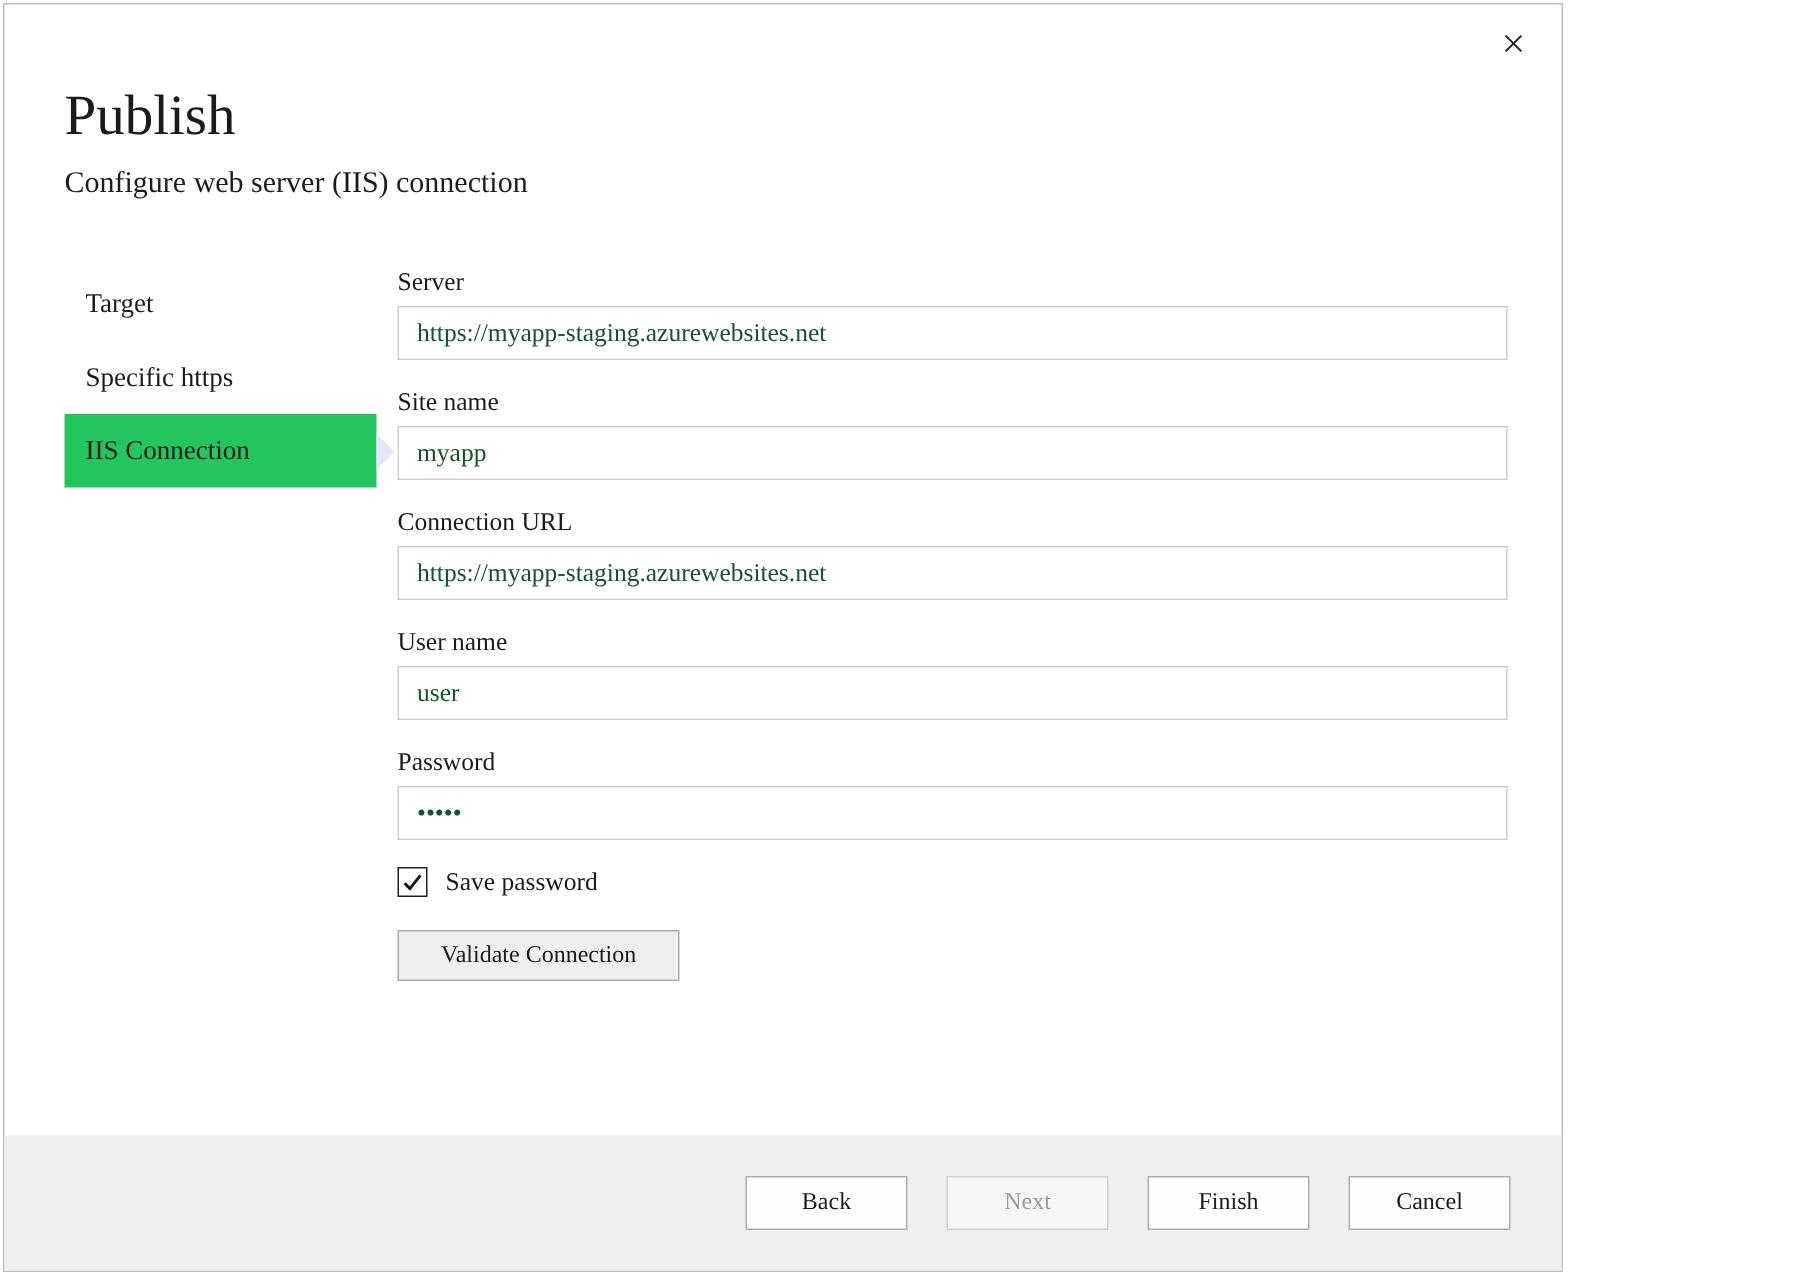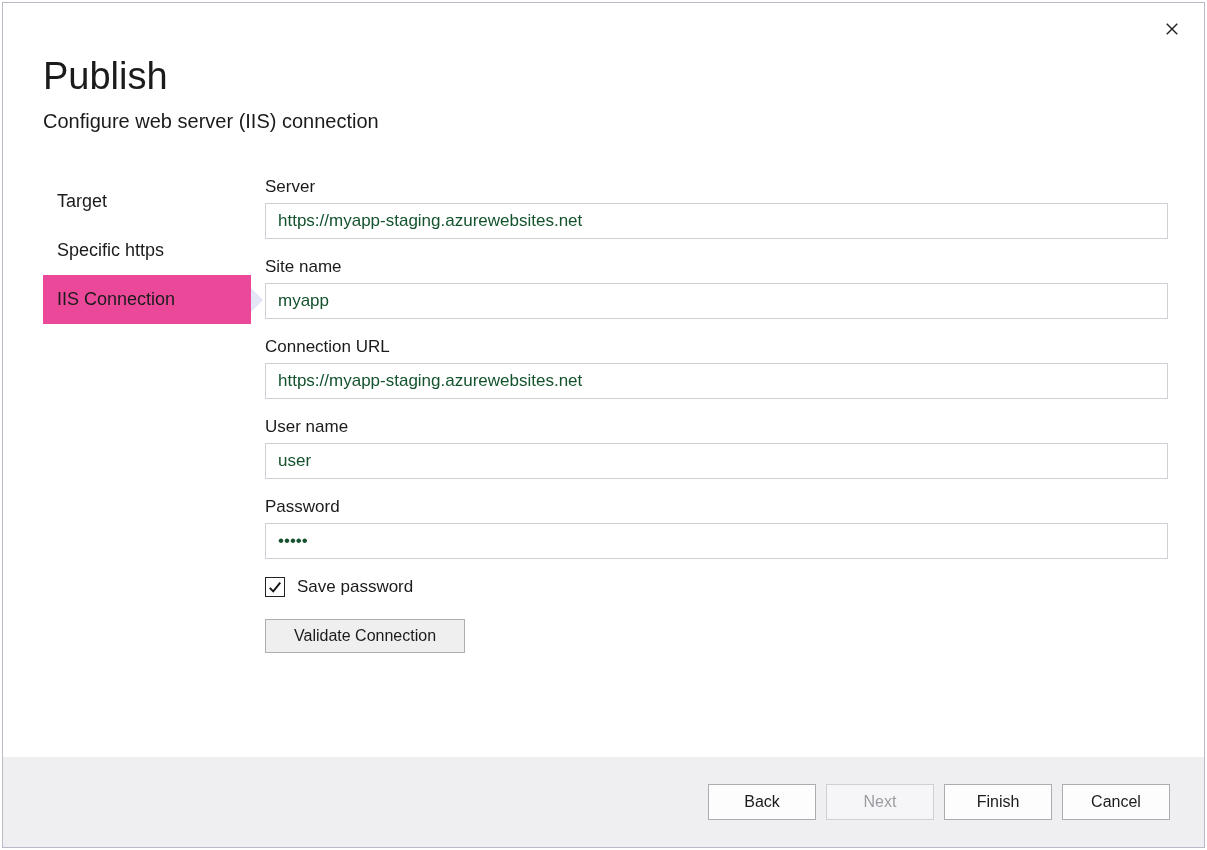--- a/index.html
+++ b/index.html
@@ -5,27 +5,28 @@
   * { box-sizing: border-box; }
   html, body {
     margin: 0; padding: 0;
     width: 1207px; height: 850px;
     font-family: "Segoe UI", Tahoma, sans-serif;
     background: #fff;
     color: #1b1b1b;
   }
   .dialog {
     position: relative;
-    width: 1203px;
+    width: 1040px;
     height: 846px;
     margin: 2px;
     border: 1px solid #b9b9c8;
     background: #ffffff;
     display: flex;
     flex-direction: column;
+    font-family: Liberation Serif, serif;
   }
   .close-btn {
     position: absolute;
     top: 18px; right: 22px;
     width: 20px; height: 20px;
     cursor: pointer;
     font-size: 18px;
     line-height: 18px;
     text-align: center;
     color: #222;
@@ -59,21 +60,21 @@
   }
   .step {
     font-size: 18px;
     padding: 14px 0 14px 14px;
     margin-right: 0;
     cursor: default;
     position: relative;
     color: #1b1b1b;
   }
   .step.active {
-    background: #ec4899;
+    background: #22c55e;
   }
   .step.active::after {
     content: "";
     position: absolute;
     right: -12px; top: 50%;
     transform: translateY(-50%);
     width: 0; height: 0;
     border-top: 12px solid transparent;
     border-bottom: 12px solid transparent;
     border-left: 12px solid #e4e6f7;
@@ -131,21 +132,21 @@
     color: #1b1b1b;
   }
   .footer {
     height: 90px;
     background: #efeff2;
     border-top: 0;
     display: flex;
     align-items: center;
     justify-content: flex-end;
     padding-right: 34px;
-    gap: 10px;
+    gap: 26px;
   }
   .footer button {
     width: 108px;
     height: 36px;
     font-size: 16px;
     font-family: inherit;
     background: #fdfdfd;
     border: 1px solid #acacb2;
     color: #1b1b1b;
     cursor: pointer;

